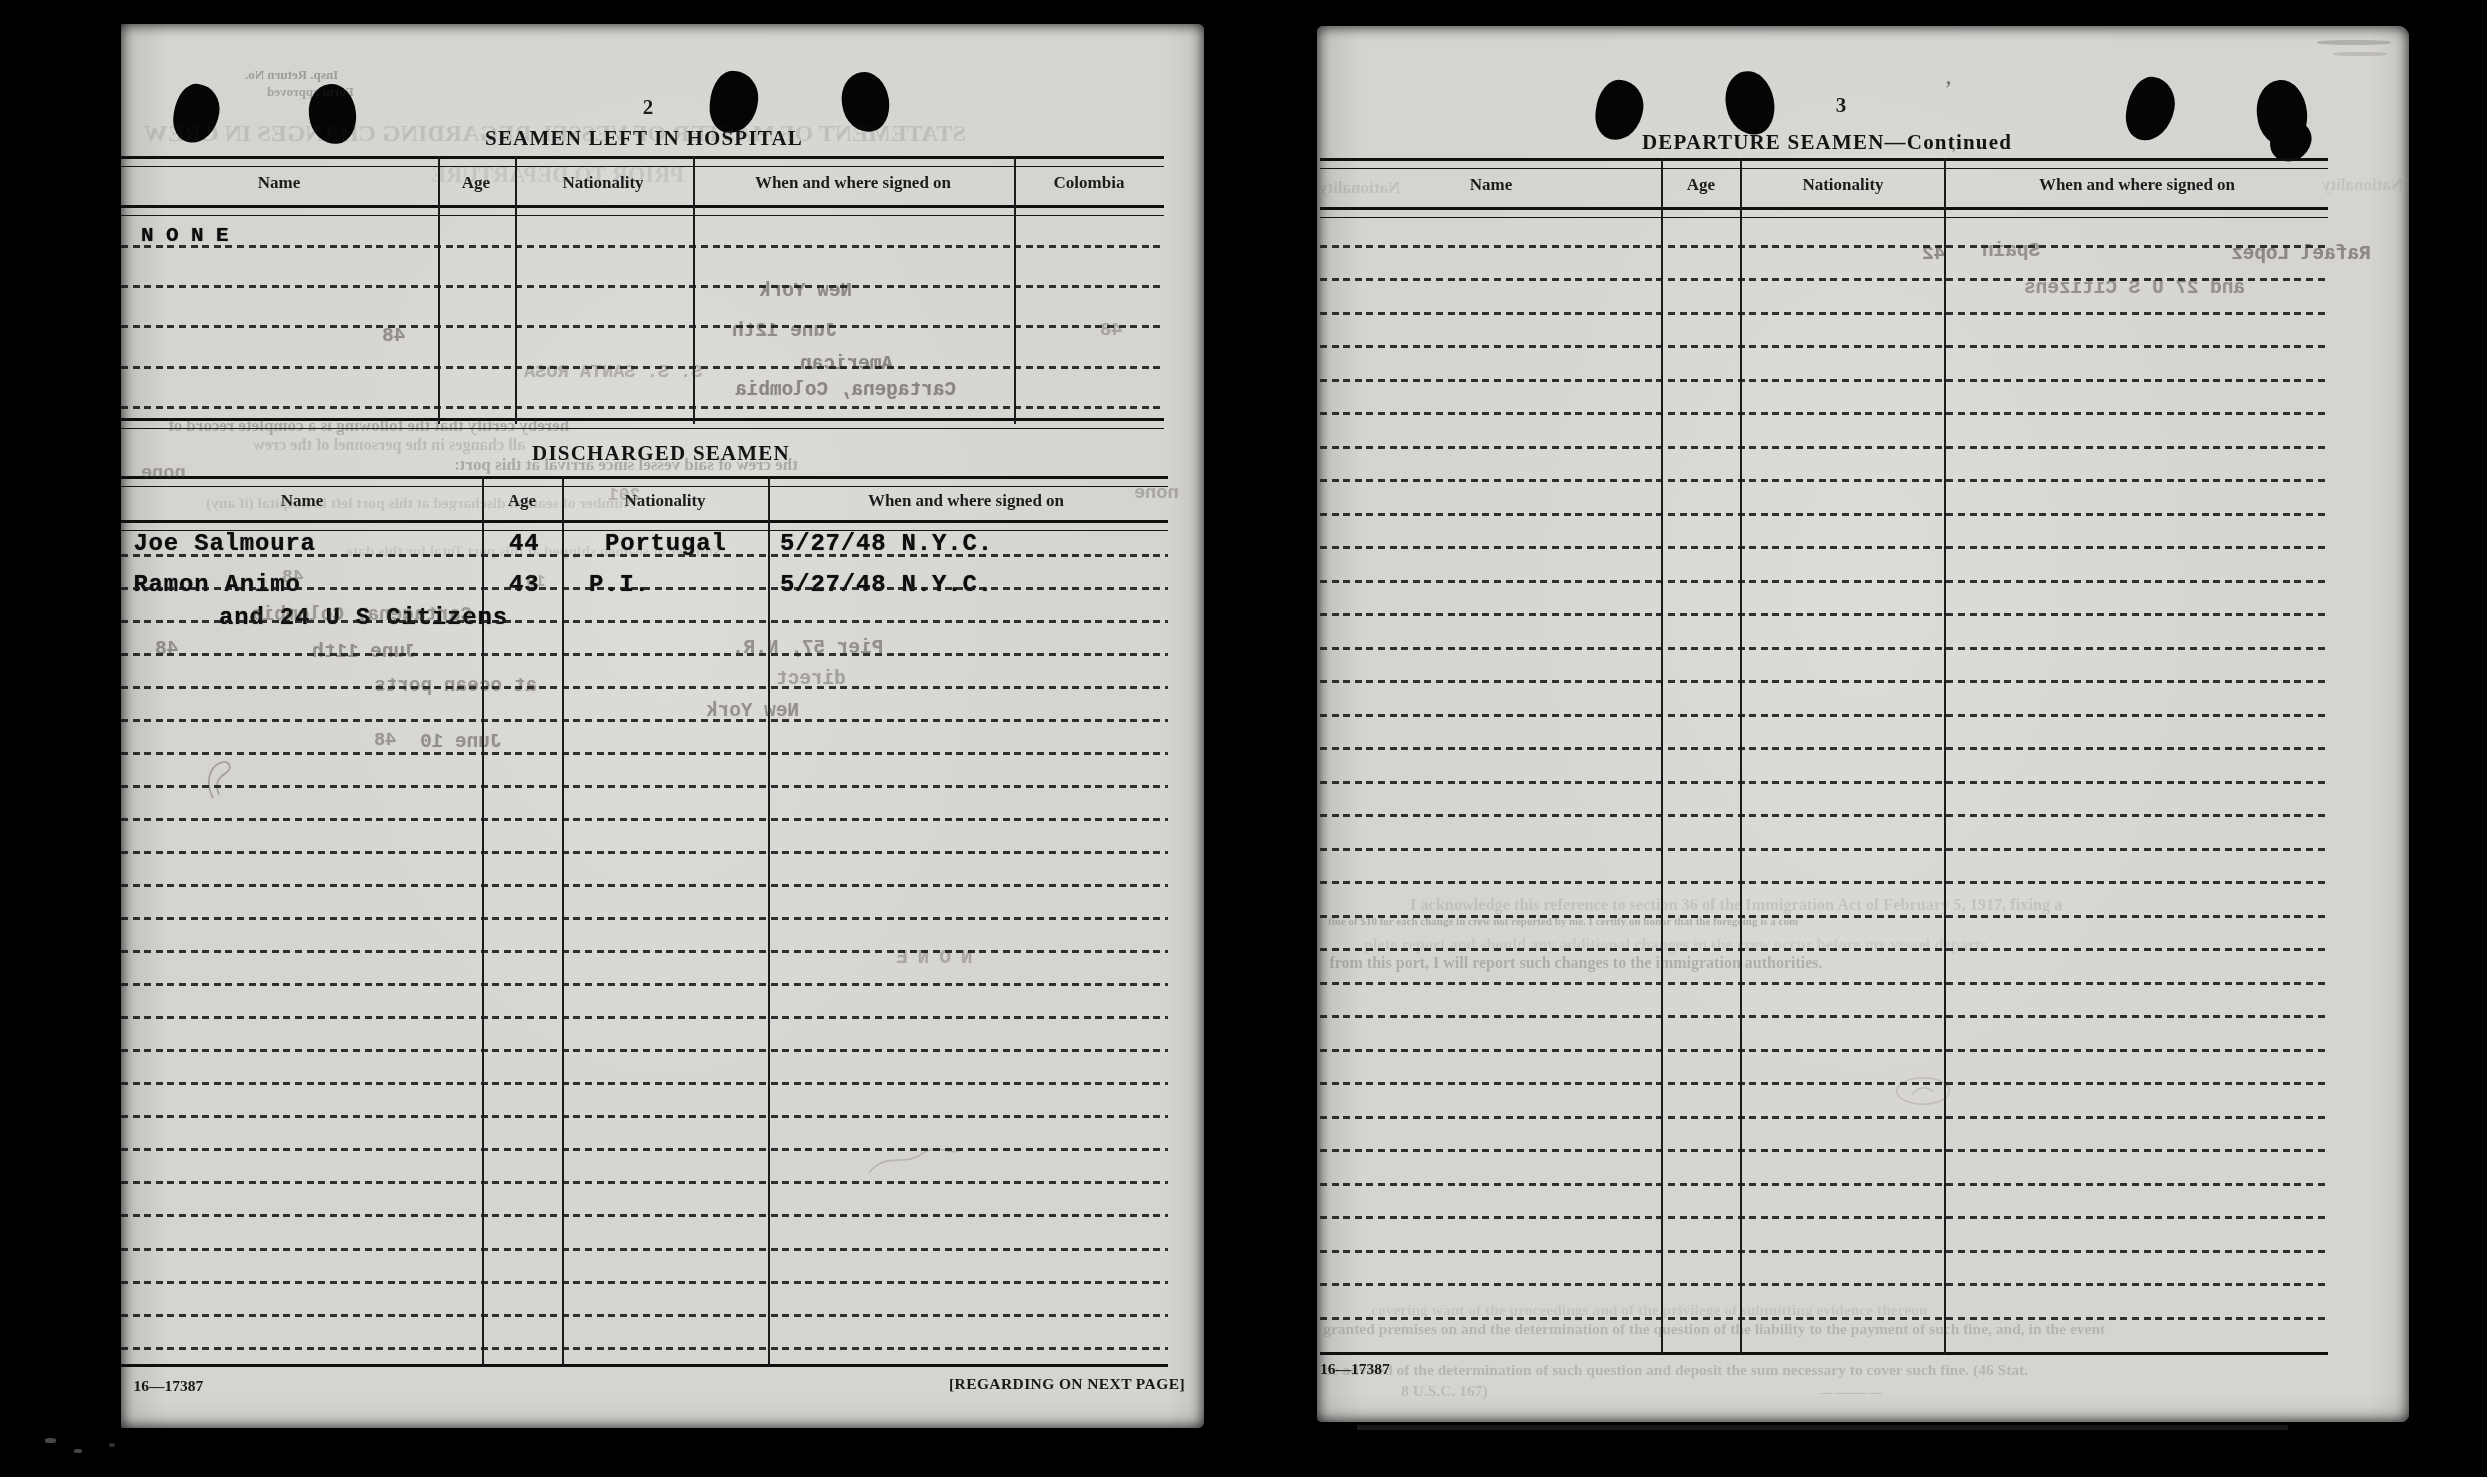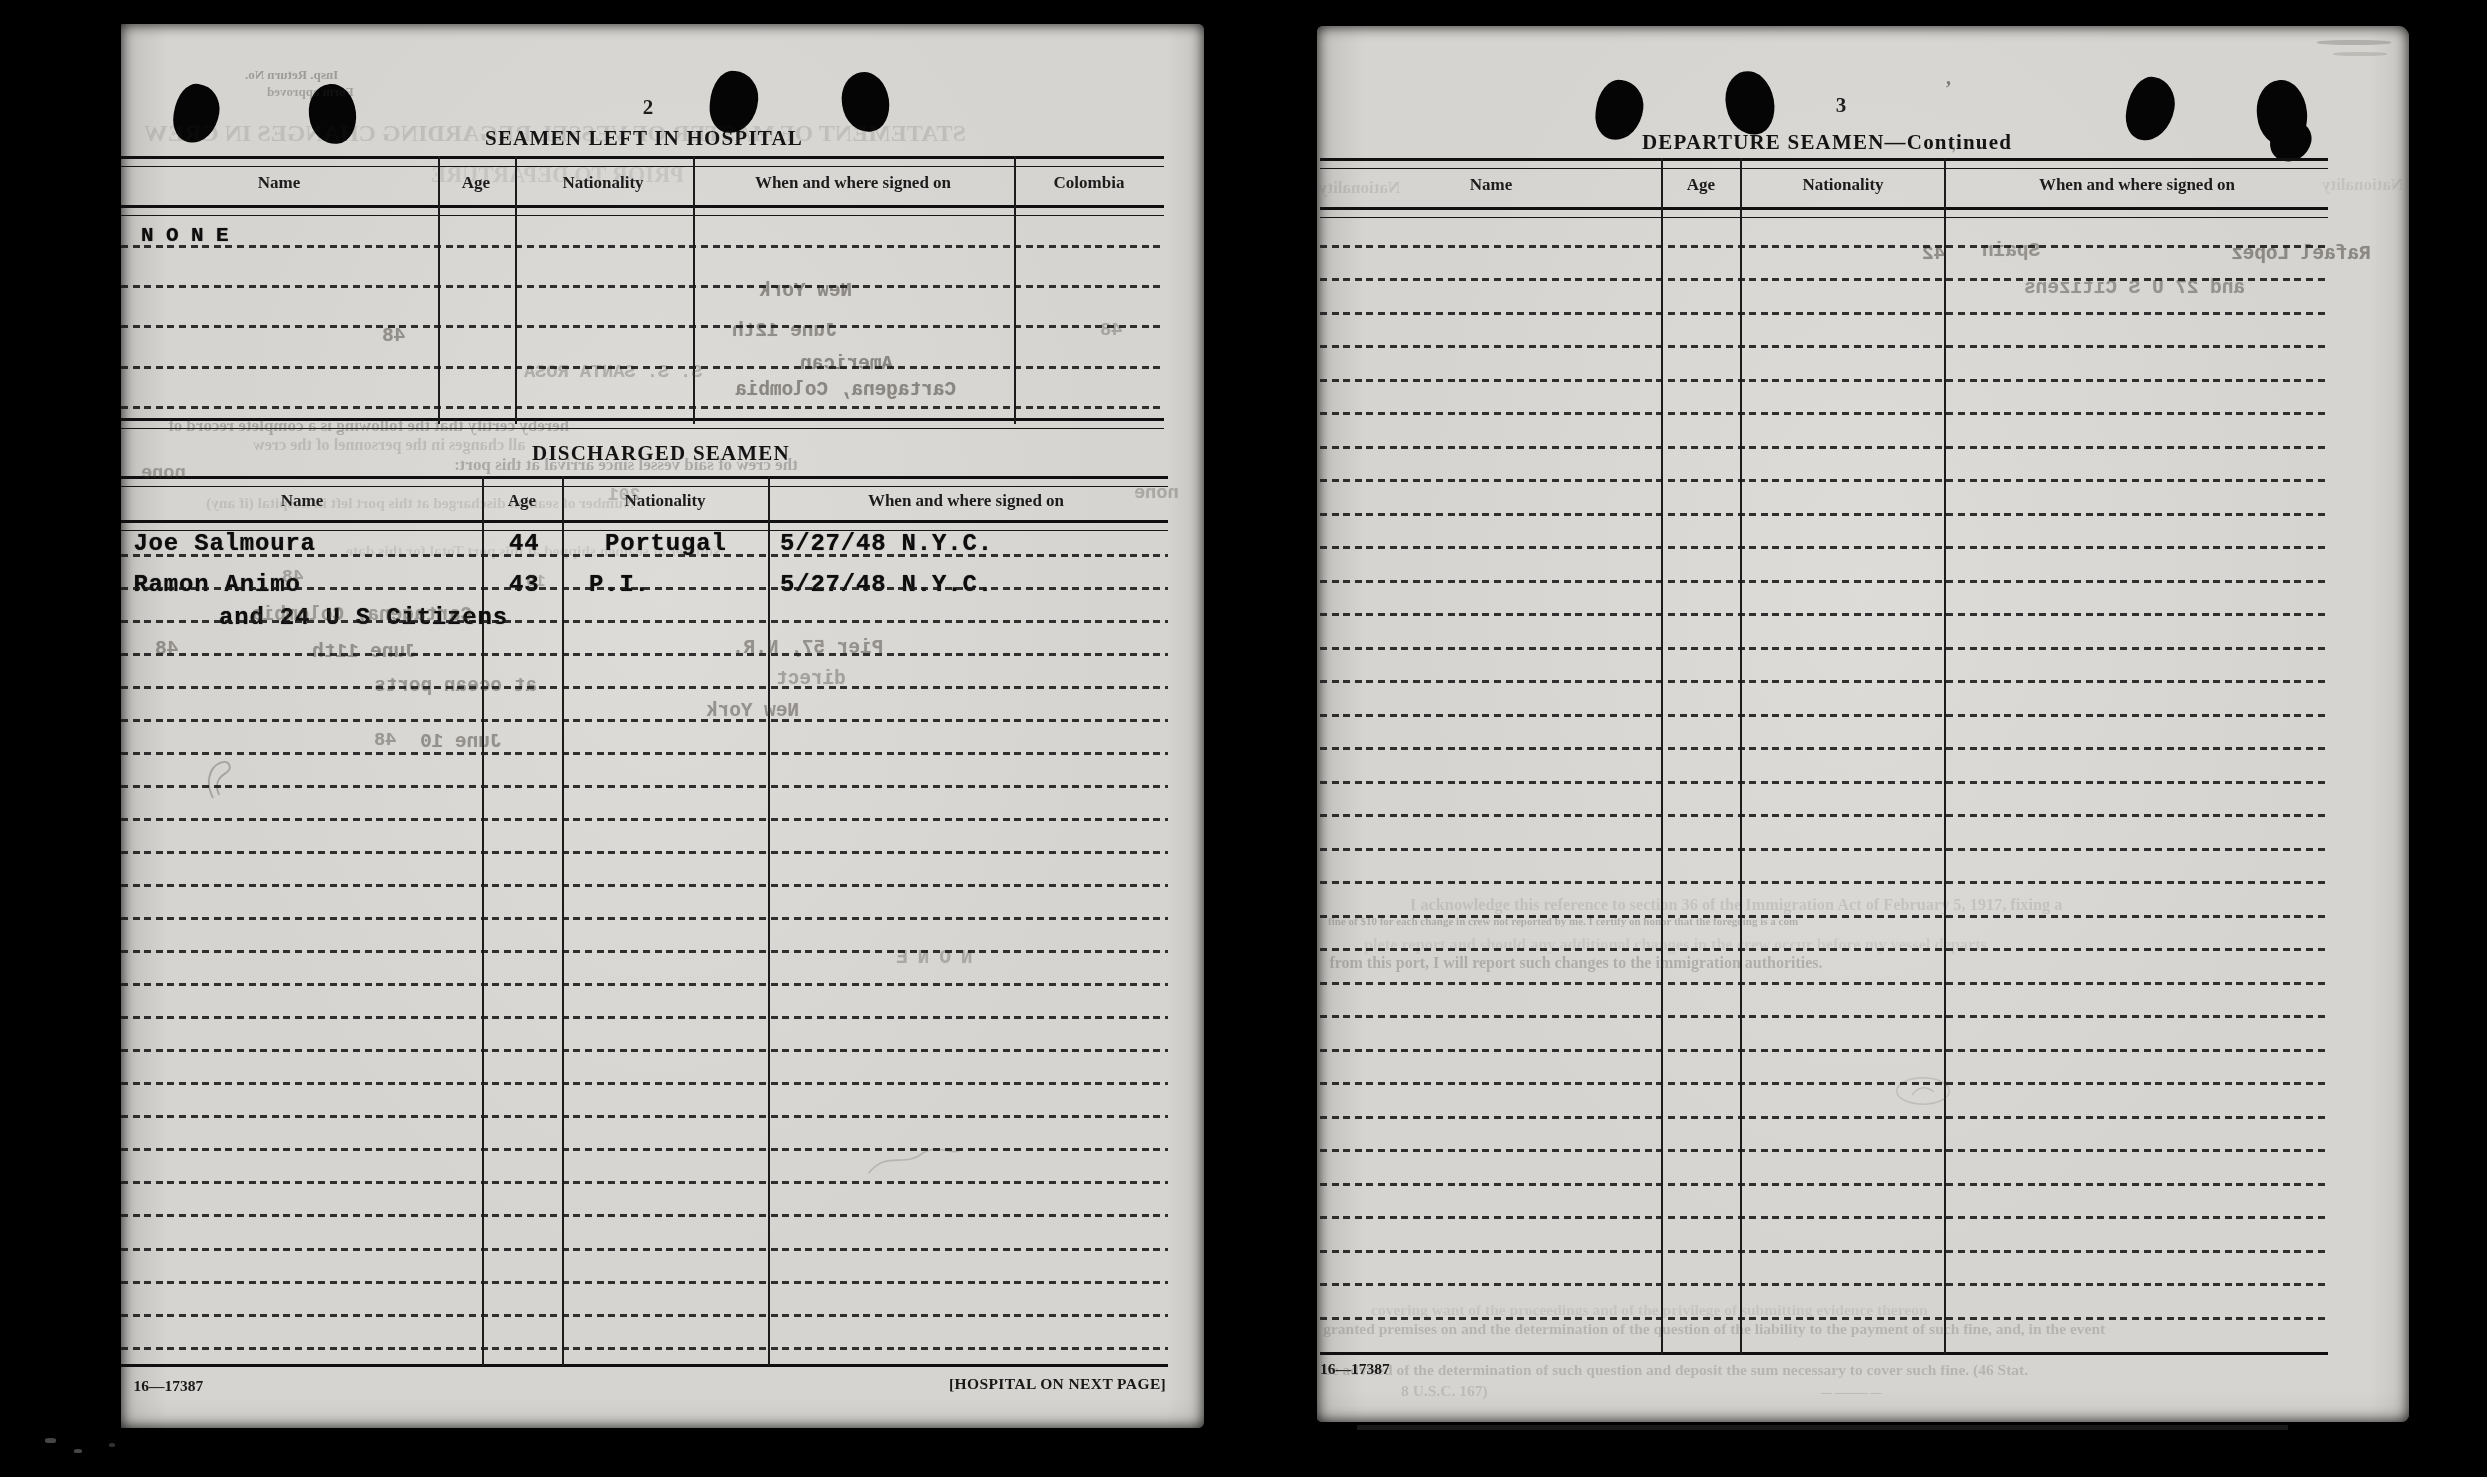--- a/index.html
+++ b/index.html
@@ -96,21 +96,21 @@
     </div>
 
     <svg class="mark" style="left:81px;top:734px;" width="39" height="43" viewBox="0 0 50 56">
       <path d="M14,52 C4,34 8,12 24,6 C36,2 40,14 30,20 C20,26 16,36 22,48" fill="none" stroke="#4a4641" stroke-width="2.4" opacity="0.35"></path>
     </svg>
     <svg class="mark" style="left:743px;top:1118px;" width="101" height="39" viewBox="0 0 130 50">
       <path d="M6,40 C30,10 52,34 76,14 C94,2 116,18 124,10" fill="none" stroke="#4a4641" stroke-width="2" opacity="0.22"></path>
     </svg>
 
     <span class="foot" style="left:12.4px;top:1353px;">16—17387</span>
-    <span class="foot" style="left:828px;top:1351px;letter-spacing:0.4px;">[HOSPITAL ON NEXT PAGE]</span>
+    <span class="foot" style="left:828px;top:1351px;letter-spacing:0.4px;">[REGARDING ON NEXT PAGE]</span>
 
     <div class="bleed-layer">
         <span class="bleed bserif mir" style="left: 124px; top: 43px; font-size: 13px; opacity: 0.34;">Insp. Return No.</span>
         <span class="bleed bserif mir" style="left: 146px; top: 60px; font-size: 13px; opacity: 0.3;">Form approved</span>
         <span class="bleed bserif mir" style="left: 23px; top: 96px; font-size: 24px; opacity: 0.13;">STATEMENT OF MASTER OF VESSEL REGARDING CHANGES IN CREW</span>
         <span class="bleed bserif mir" style="left: 310px; top: 138px; font-size: 22.5px; opacity: 0.1;">PRIOR TO DEPARTURE</span>
         <span class="bleed mir" style="left: 638px; top: 256px; font-size: 19.4px; opacity: 0.48;">New York</span>
         <span class="bleed mir" style="left: 611px; top: 296px; font-size: 19.4px; opacity: 0.46;">June 12th</span>
         <span class="bleed mir" style="left: 261px; top: 301px; font-size: 19.4px; opacity: 0.44;">48</span>
         <span class="bleed mir" style="left: 979px; top: 296px; font-size: 18.6px; opacity: 0.3;">48</span>

